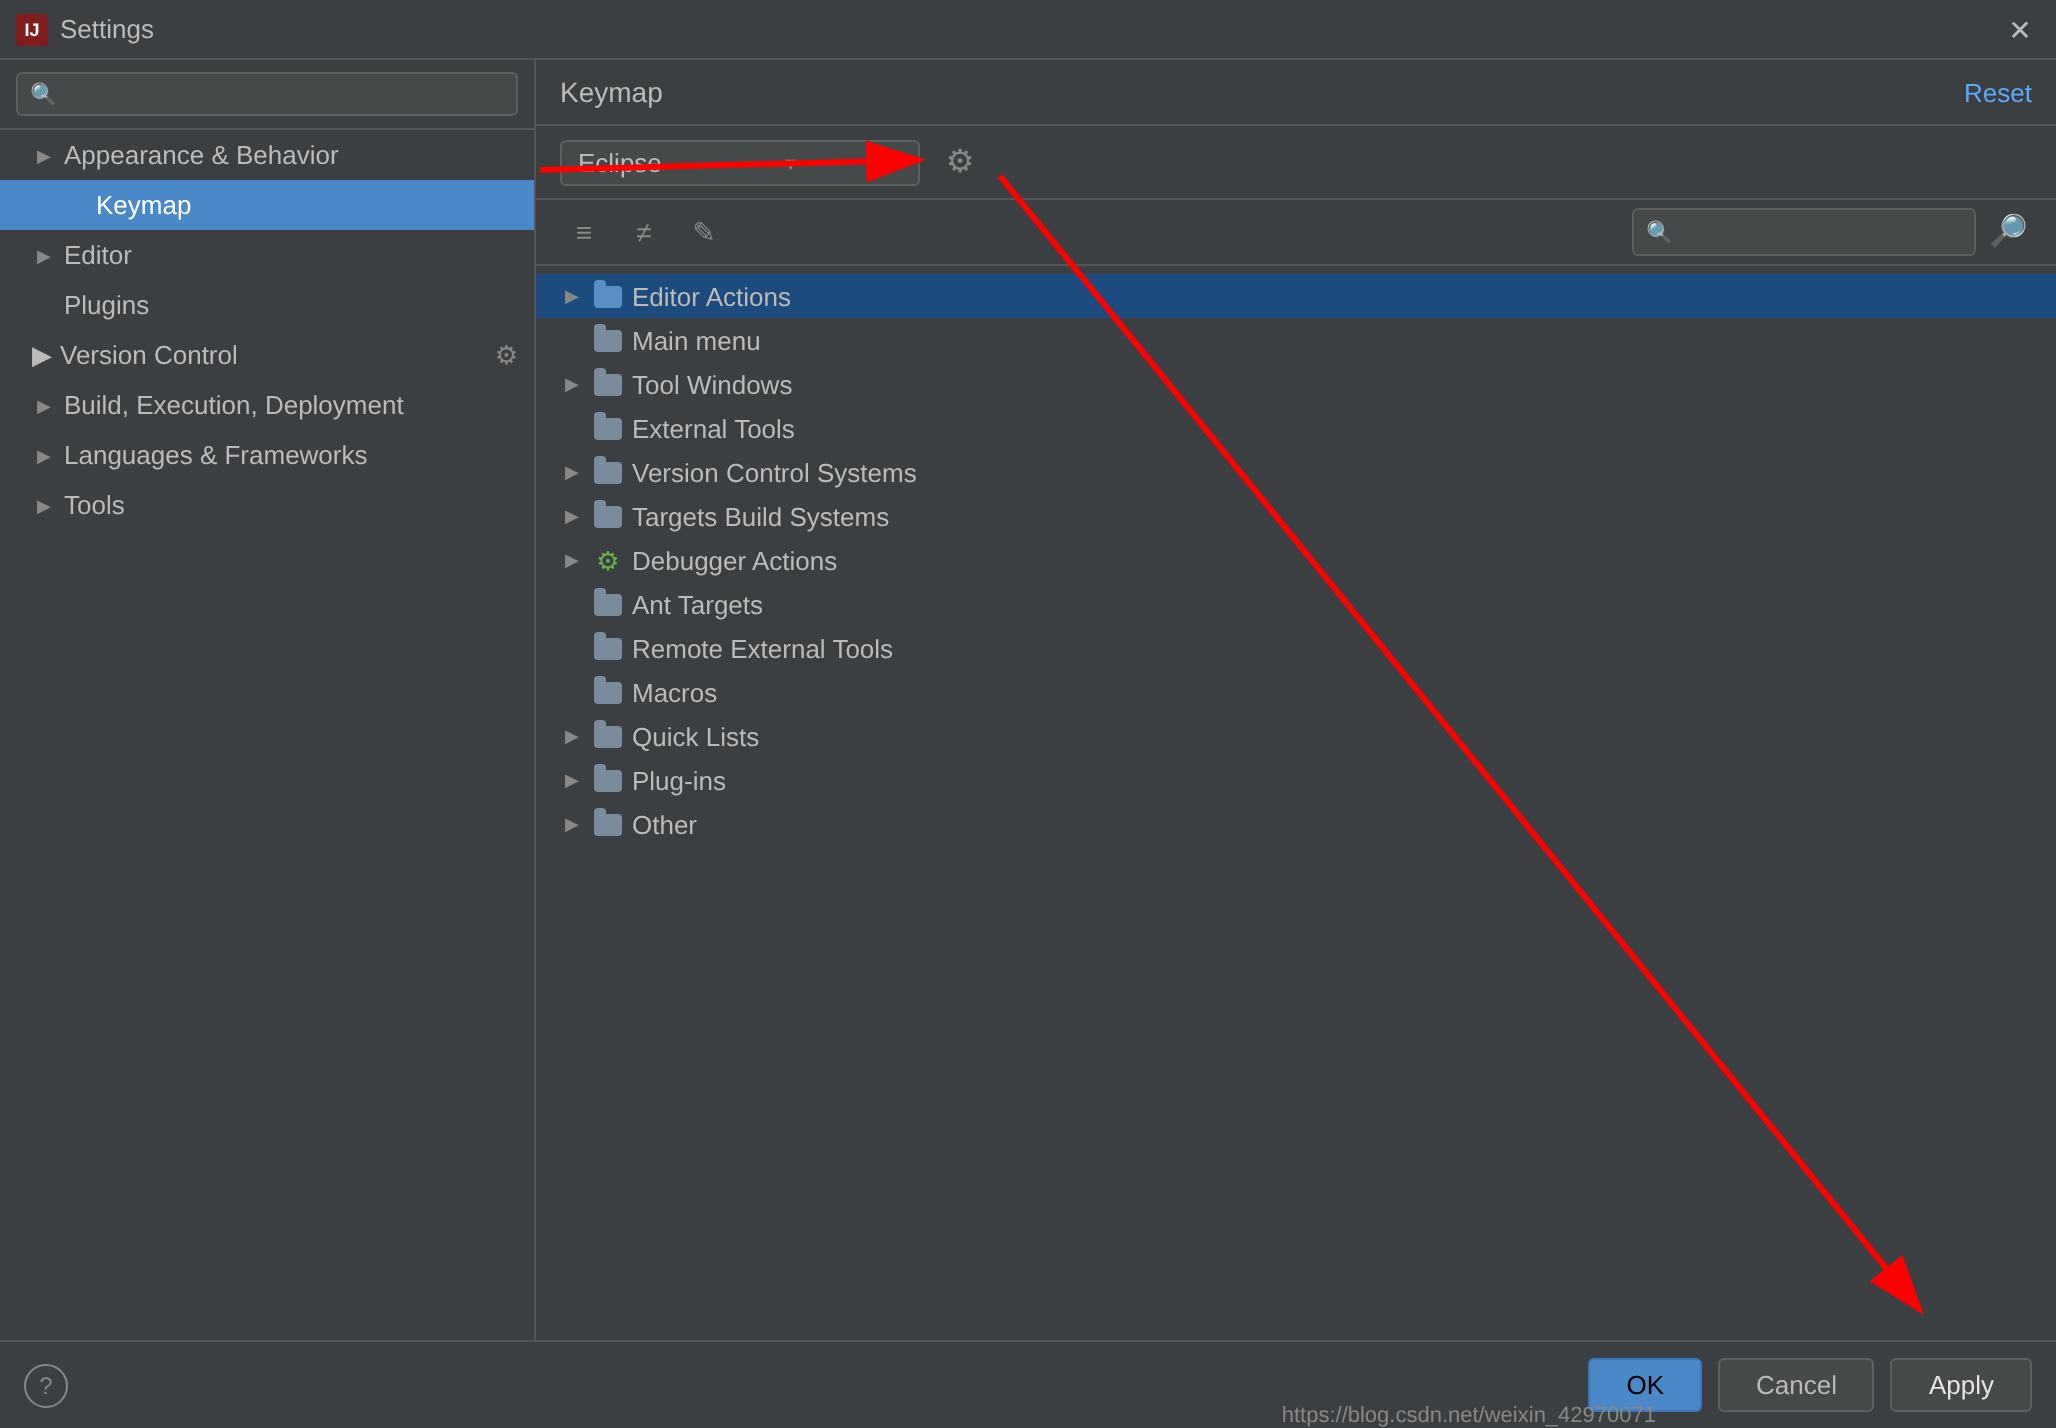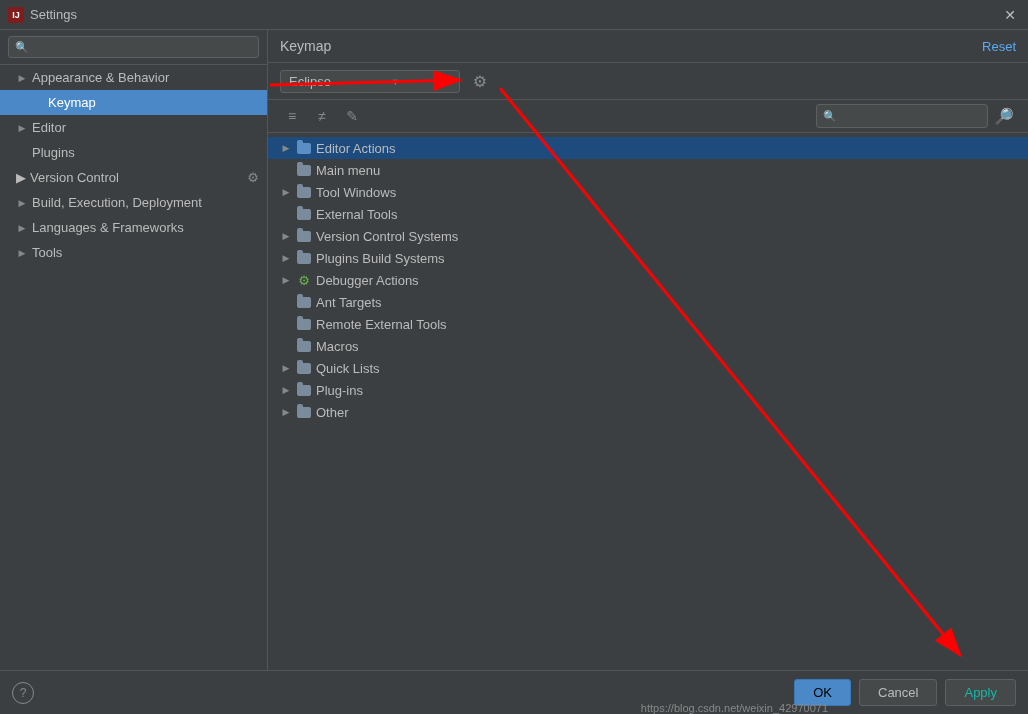--- a/index.html
+++ b/index.html
@@ -355,21 +355,21 @@
       color: #000000;
       border-color: #3a78b7;
     }
     .btn-cancel {
       background: #45494a;
       color: #bbbbbb;
       border-color: #5e6060;
     }
     .btn-apply {
       background: #45494a;
-      color: #14b8a6;
+      color: #e5e5e5;
       border-color: #5e6060;
     }
 
     
     .annotation-layer {
       position: absolute;
       top: 0;
       left: 0;
       width: 1028px;
       height: 714px;
@@ -514,21 +514,21 @@
           <div class="folder-icon"></div>
         </span>
         <span class="tree-label">Version Control Systems</span>
       </div>
 
       <div class="tree-item">
         <span class="tree-arrow">▶</span>
         <span class="tree-icon">
           <div class="folder-icon"></div>
         </span>
-        <span class="tree-label">Plugins Build Systems</span>
+        <span class="tree-label">Targets Build Systems</span>
       </div>
 
       <div class="tree-item">
         <span class="tree-arrow">▶</span>
         <span class="tree-icon" style="color:#6ab04c;font-size:13px;">⚙</span>
         <span class="tree-label">Debugger Actions</span>
       </div>
 
       <div class="tree-item">
         <span class="tree-arrow" style="visibility:hidden;">▶</span>

